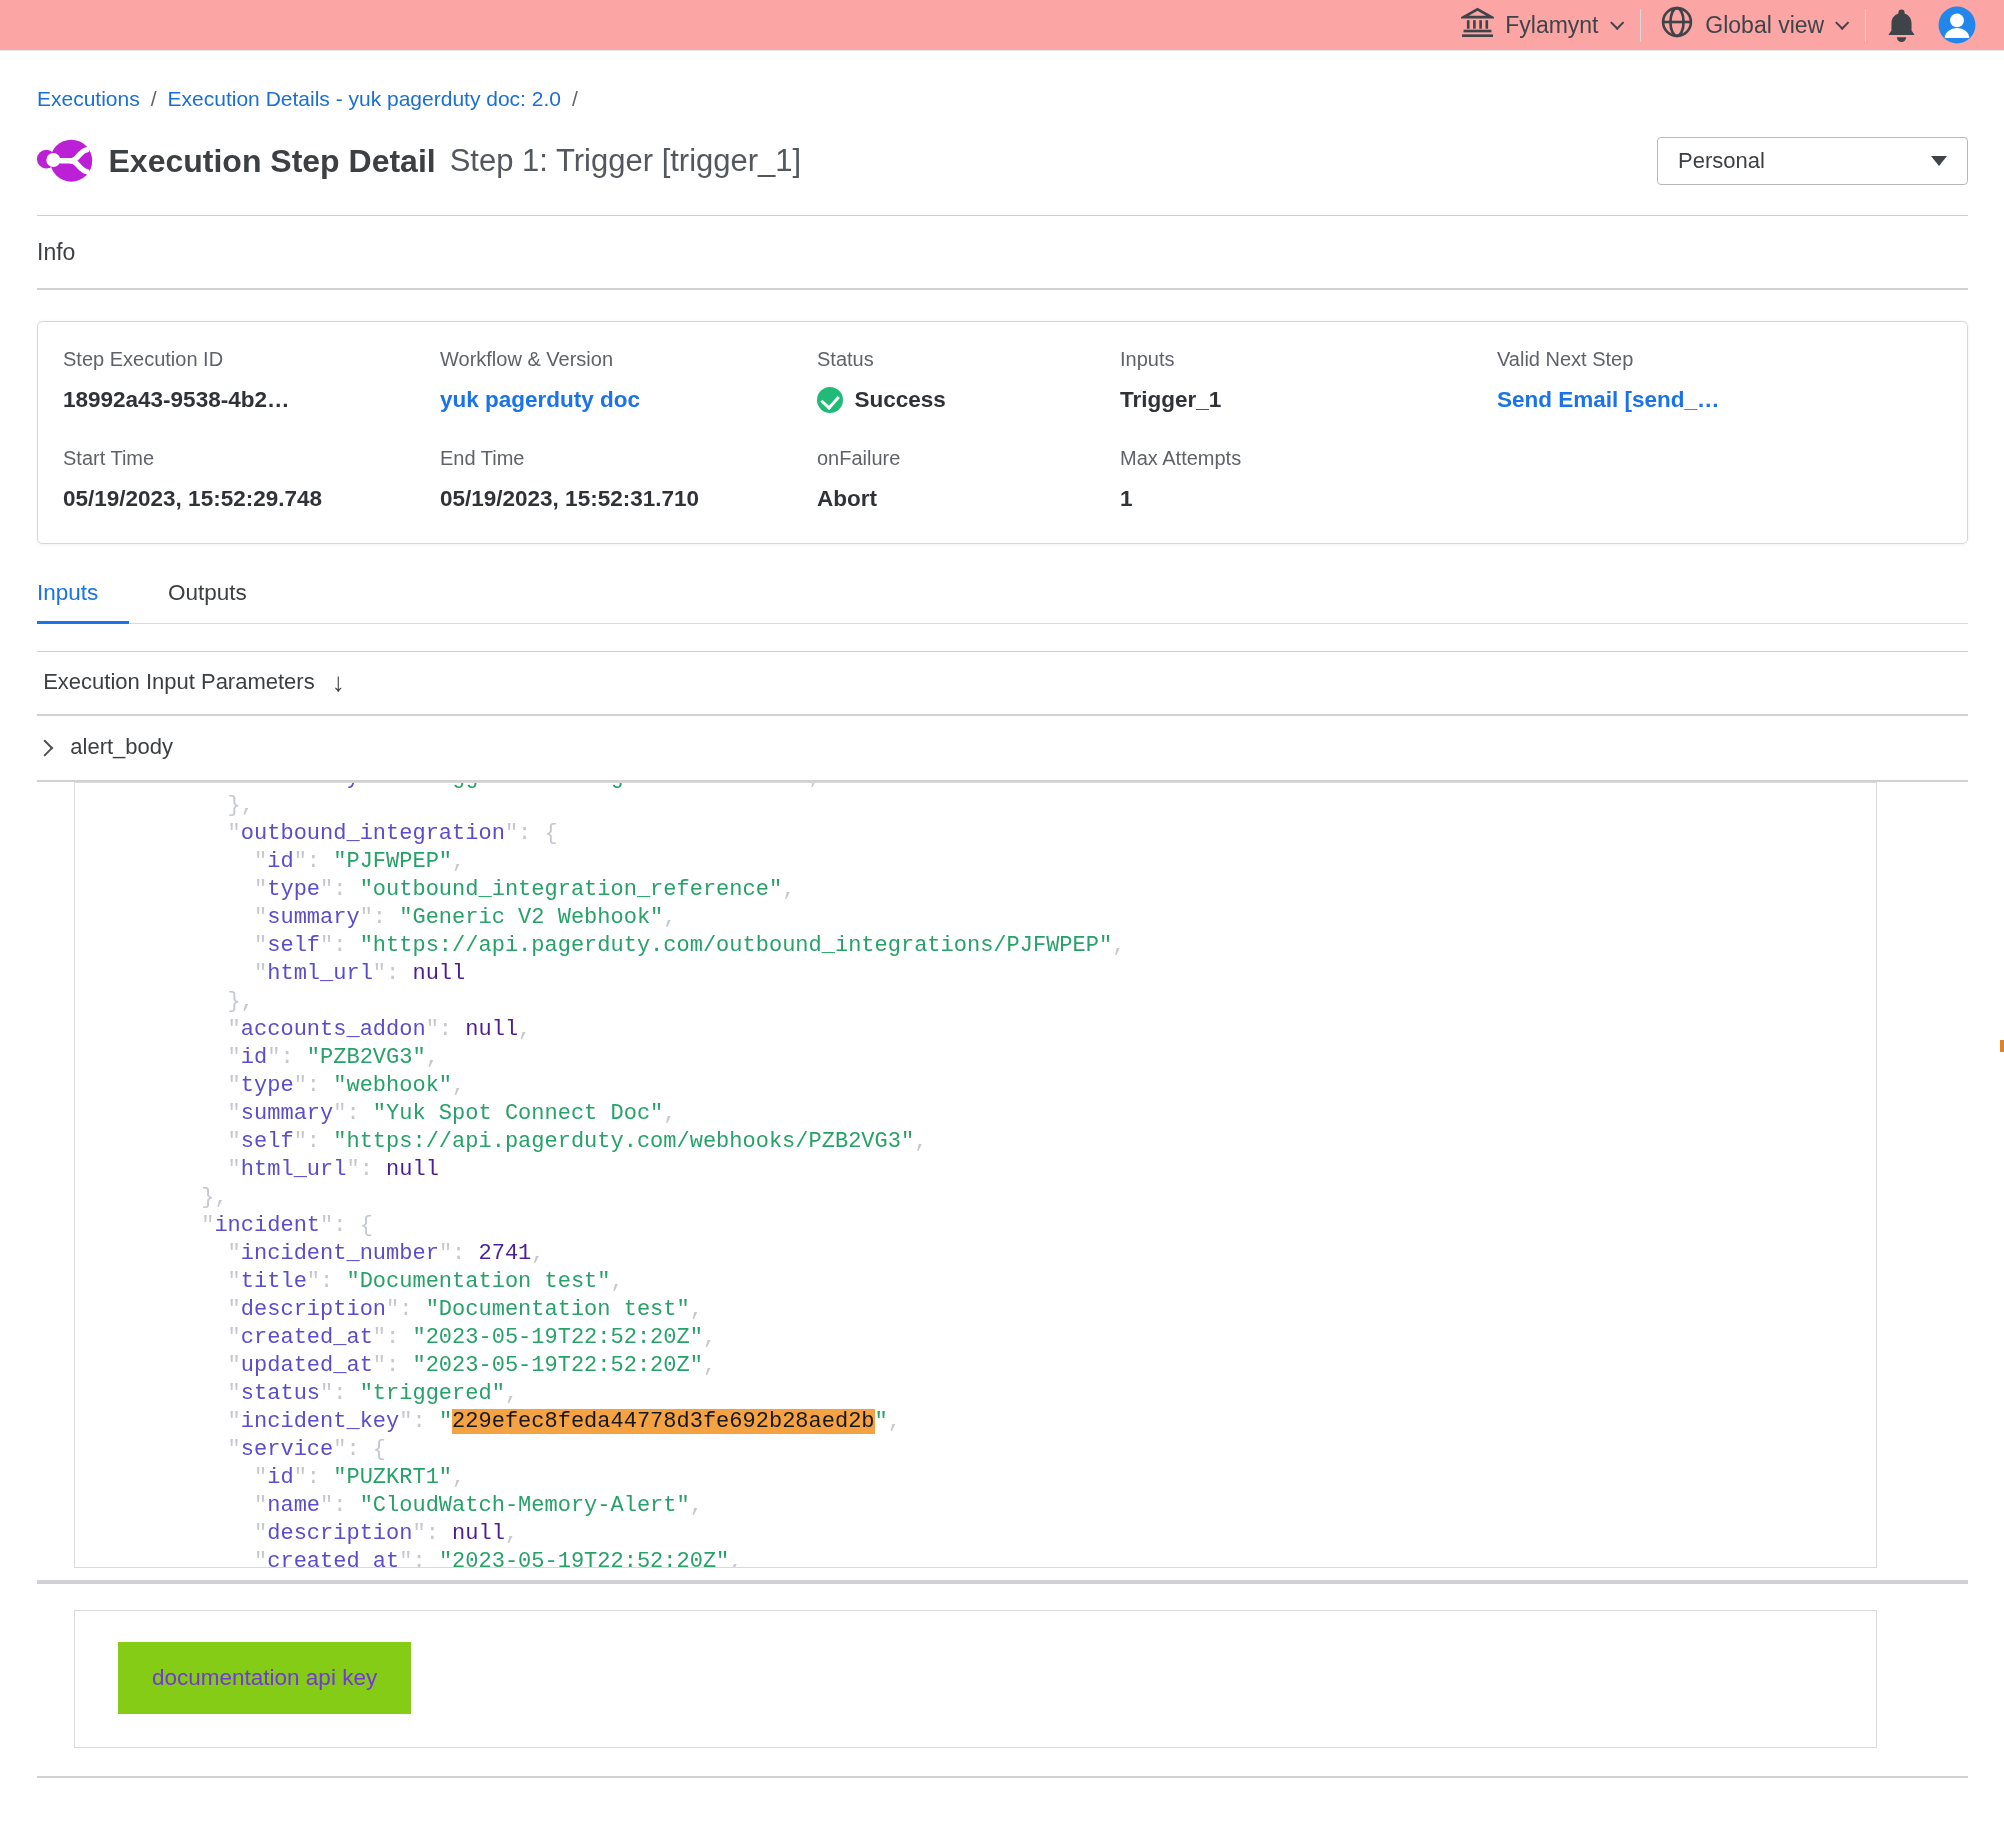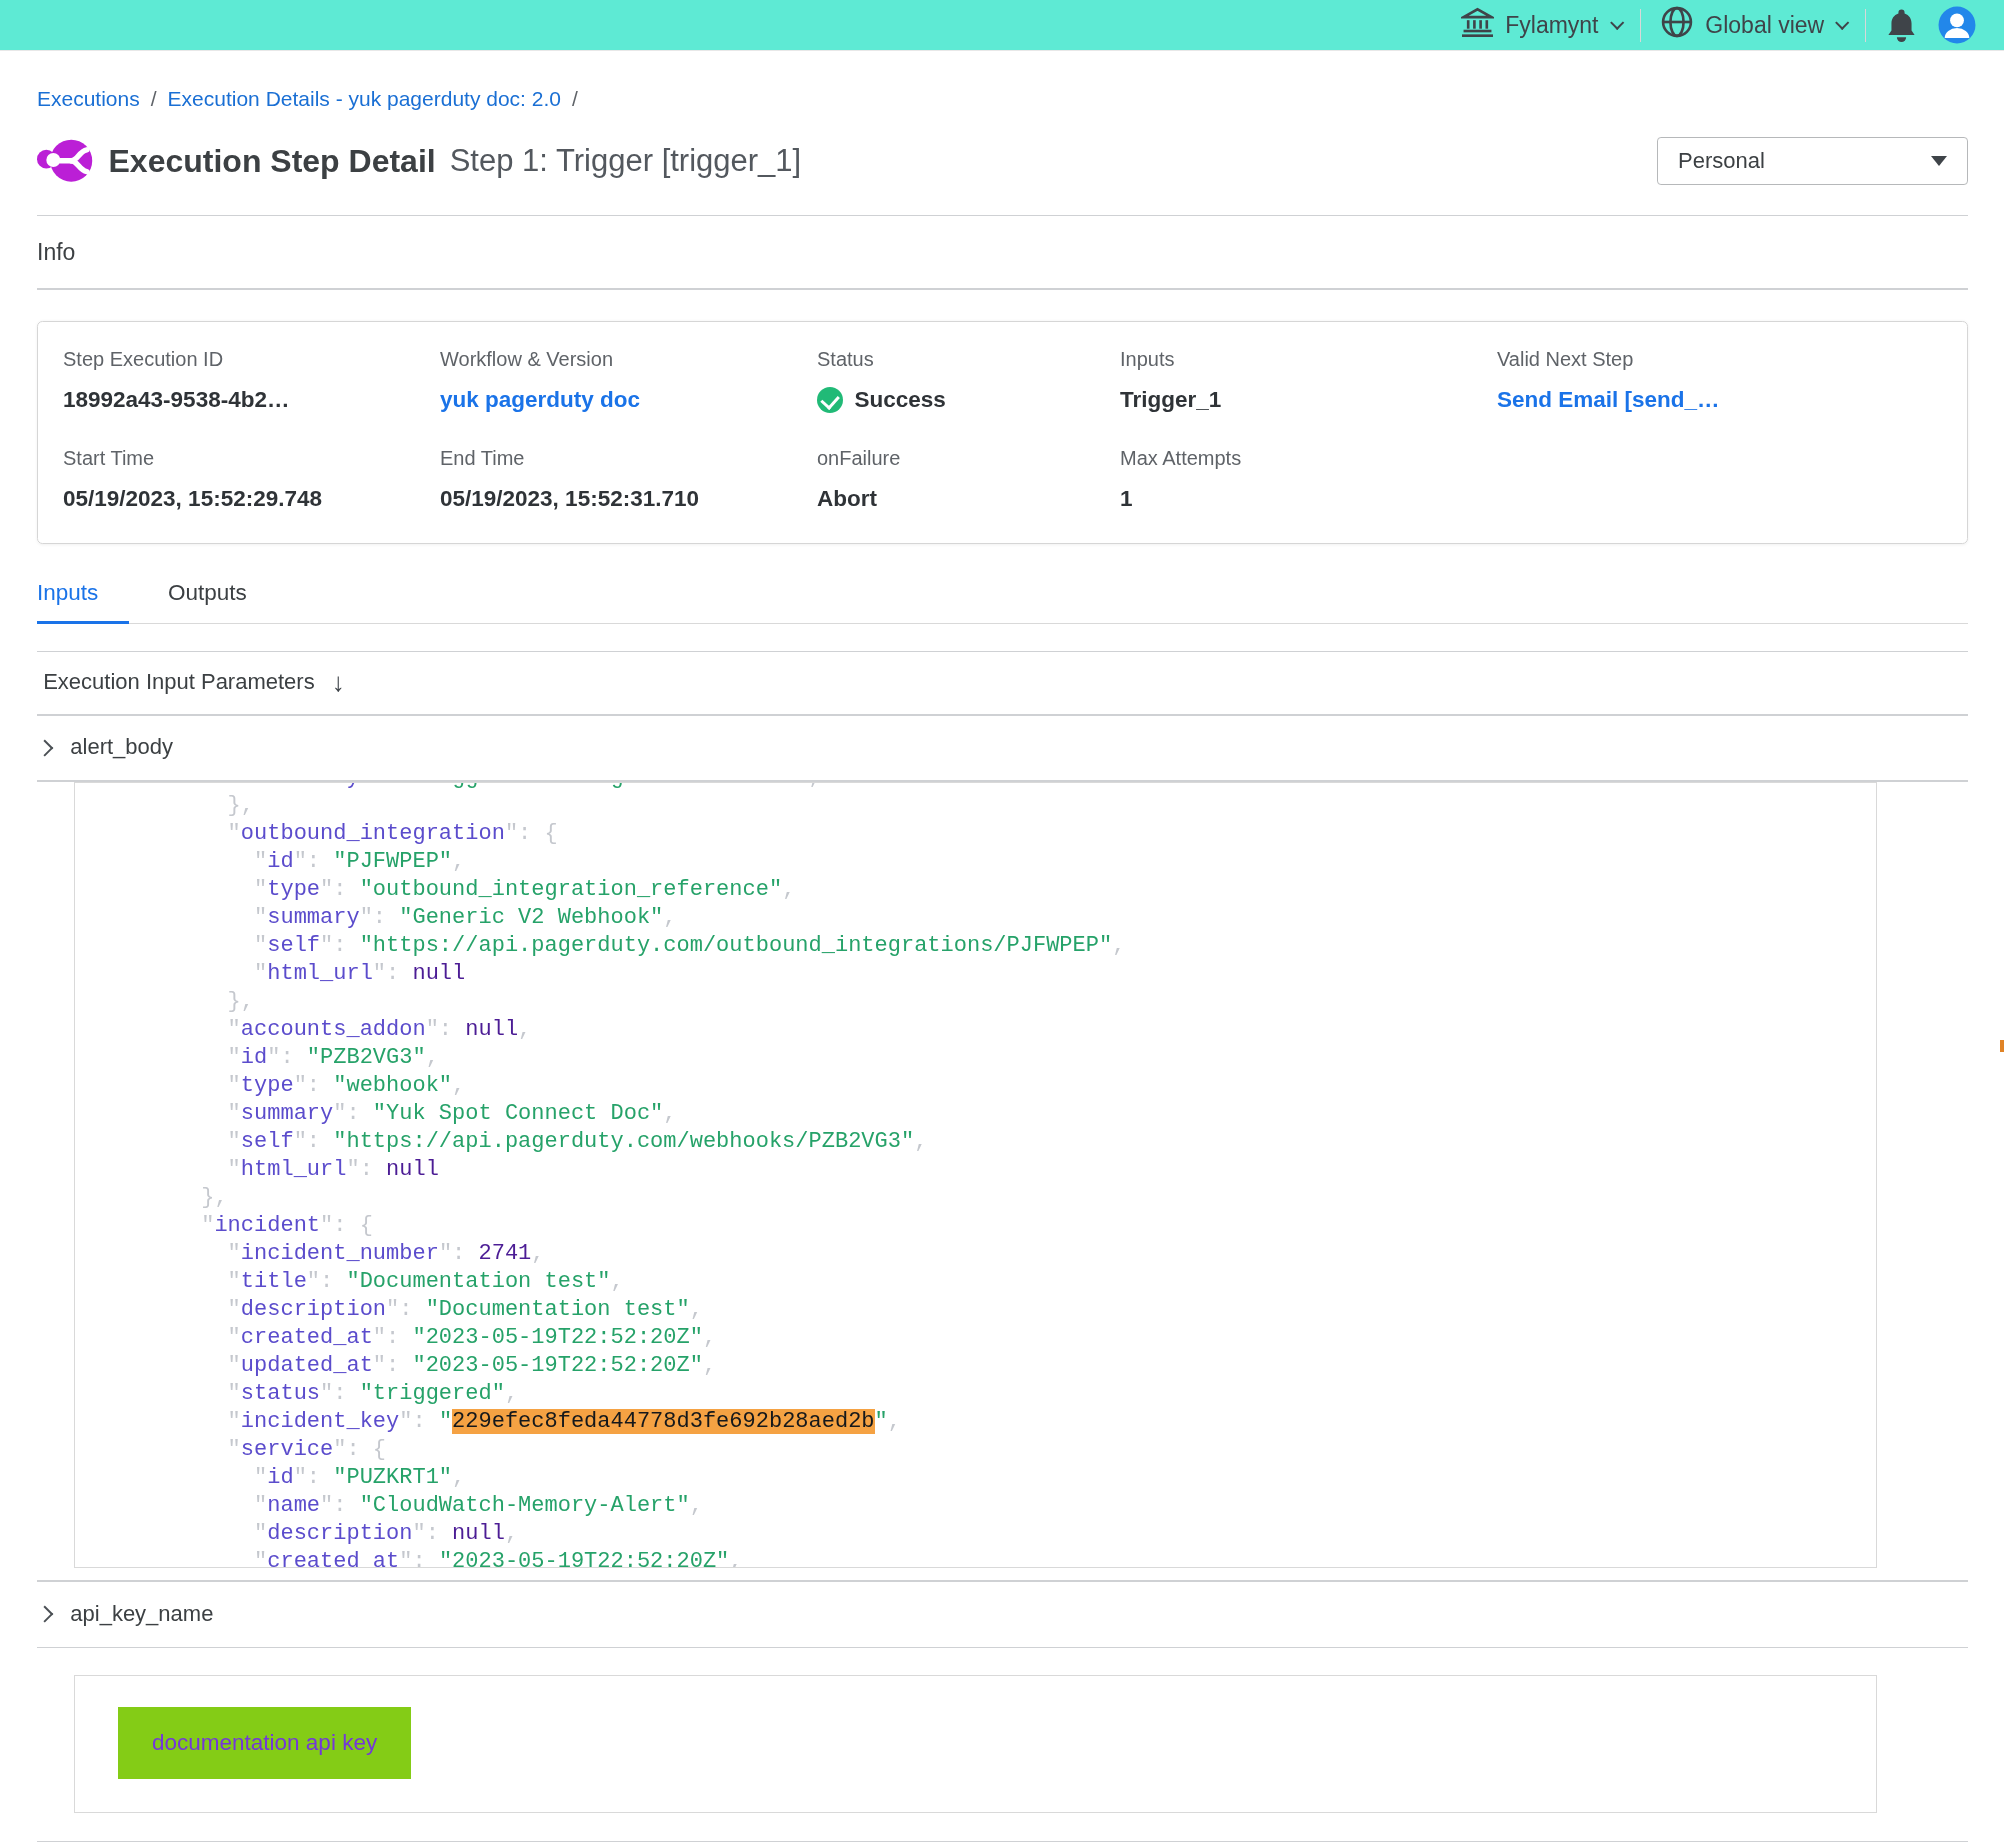--- a/index.html
+++ b/index.html
@@ -1,20 +1,20 @@
 <!DOCTYPE html>
 <html style="font-size:12.4px"><head>
 <meta charset="utf-8">
 <style>
   * { margin:0; padding:0; box-sizing:border-box; }
   html,body { background:#fff; width:2005px; }
   body { font-family:"Liberation Sans", sans-serif; color:#3c4043; position:relative; height:1846px; overflow:hidden; }
 
   
-  .topbar { height:51px; display:flex; align-items:center; justify-content:flex-end; border-bottom:1.6px solid #e8e8e8; padding-right:28px; gap:20px; background:#5eead4; }
+  .topbar { height:51px; display:flex; align-items:center; justify-content:flex-end; border-bottom:1.6px solid #e8e8e8; padding-right:28px; gap:20px; background:#fca5a5; }
   .tb-item { display:flex; align-items:center; gap:11px; font-size:23px; color:#3f4449; cursor:pointer; }
   .tb-sep { width:0.8px; height:33px; background:#d8d8d8; }
   .chev-down { width:10px; height:10px; border-right:2.3px solid #3f4449; border-bottom:2.3px solid #3f4449; transform:rotate(45deg) translateY(-3.1px); display:inline-block; }
   .bell svg, .avatar svg { display:block; }
 
   
   .content { padding:0 37px; }
   .breadcrumb { margin-top:36px; font-size:21px; display:flex; gap:11px; align-items:center; }
   .breadcrumb a { color:#1a6fd4; text-decoration:none; cursor:pointer; }
   .bc-sep { color:#5f6368; }
@@ -217,24 +217,20 @@
   </div>
 
   <div class="divider"></div>
 
   <div class="code-block">
     <div class="code-inner" id="code"><div><span class="p">          "</span><span class="k">summary</span><span class="p">": </span><span class="s">"Triggered through the website"</span><span class="p">,</span></div><div><span class="p">        },</span></div><div><span class="p">        "</span><span class="k">outbound_integration</span><span class="p">": {</span></div><div><span class="p">          "</span><span class="k">id</span><span class="p">": </span><span class="s">"PJFWPEP"</span><span class="p">,</span></div><div><span class="p">          "</span><span class="k">type</span><span class="p">": </span><span class="s">"outbound_integration_reference"</span><span class="p">,</span></div><div><span class="p">          "</span><span class="k">summary</span><span class="p">": </span><span class="s">"Generic V2 Webhook"</span><span class="p">,</span></div><div><span class="p">          "</span><span class="k">self</span><span class="p">": </span><span class="s">"https://api.pagerduty.com/outbound_integrations/PJFWPEP"</span><span class="p">,</span></div><div><span class="p">          "</span><span class="k">html_url</span><span class="p">": </span><span class="n">null</span></div><div><span class="p">        },</span></div><div><span class="p">        "</span><span class="k">accounts_addon</span><span class="p">": </span><span class="n">null</span><span class="p">,</span></div><div><span class="p">        "</span><span class="k">id</span><span class="p">": </span><span class="s">"PZB2VG3"</span><span class="p">,</span></div><div><span class="p">        "</span><span class="k">type</span><span class="p">": </span><span class="s">"webhook"</span><span class="p">,</span></div><div><span class="p">        "</span><span class="k">summary</span><span class="p">": </span><span class="s">"Yuk Spot Connect Doc"</span><span class="p">,</span></div><div><span class="p">        "</span><span class="k">self</span><span class="p">": </span><span class="s">"https://api.pagerduty.com/webhooks/PZB2VG3"</span><span class="p">,</span></div><div><span class="p">        "</span><span class="k">html_url</span><span class="p">": </span><span class="n">null</span></div><div><span class="p">      },</span></div><div><span class="p">      "</span><span class="k">incident</span><span class="p">": {</span></div><div><span class="p">        "</span><span class="k">incident_number</span><span class="p">": </span><span class="n">2741</span><span class="p">,</span></div><div><span class="p">        "</span><span class="k">title</span><span class="p">": </span><span class="s">"Documentation test"</span><span class="p">,</span></div><div><span class="p">        "</span><span class="k">description</span><span class="p">": </span><span class="s">"Documentation test"</span><span class="p">,</span></div><div><span class="p">        "</span><span class="k">created_at</span><span class="p">": </span><span class="s">"2023-05-19T22:52:20Z"</span><span class="p">,</span></div><div><span class="p">        "</span><span class="k">updated_at</span><span class="p">": </span><span class="s">"2023-05-19T22:52:20Z"</span><span class="p">,</span></div><div><span class="p">        "</span><span class="k">status</span><span class="p">": </span><span class="s">"triggered"</span><span class="p">,</span></div><div><span class="p">        "</span><span class="k">incident_key</span><span class="p">": </span><span class="s">"</span><span class="h">229efec8feda44778d3fe692b28aed2b</span><span class="s">"</span><span class="p">,</span></div><div><span class="p">        "</span><span class="k">service</span><span class="p">": {</span></div><div><span class="p">          "</span><span class="k">id</span><span class="p">": </span><span class="s">"PUZKRT1"</span><span class="p">,</span></div><div><span class="p">          "</span><span class="k">name</span><span class="p">": </span><span class="s">"CloudWatch-Memory-Alert"</span><span class="p">,</span></div><div><span class="p">          "</span><span class="k">description</span><span class="p">": </span><span class="n">null</span><span class="p">,</span></div><div><span class="p">          "</span><span class="k">created_at</span><span class="p">": </span><span class="s">"2023-05-19T22:52:20Z"</span><span class="p">,</span></div></div>
   </div>
 
   <div class="divider" style="margin-top:12.4px"></div>
 
-  <div class="expand-row">
-    <span class="chev-right"></span>
-    <span>api_key_name</span>
-  </div>
 
   <div class="divider"></div>
 
   <div class="api-panel" style="margin-top:26.4px">
     <span class="api-chip">documentation api key</span>
   </div>
 
   <div class="divider" style="margin-top:28px"></div>
 
   <div class="expand-row">

